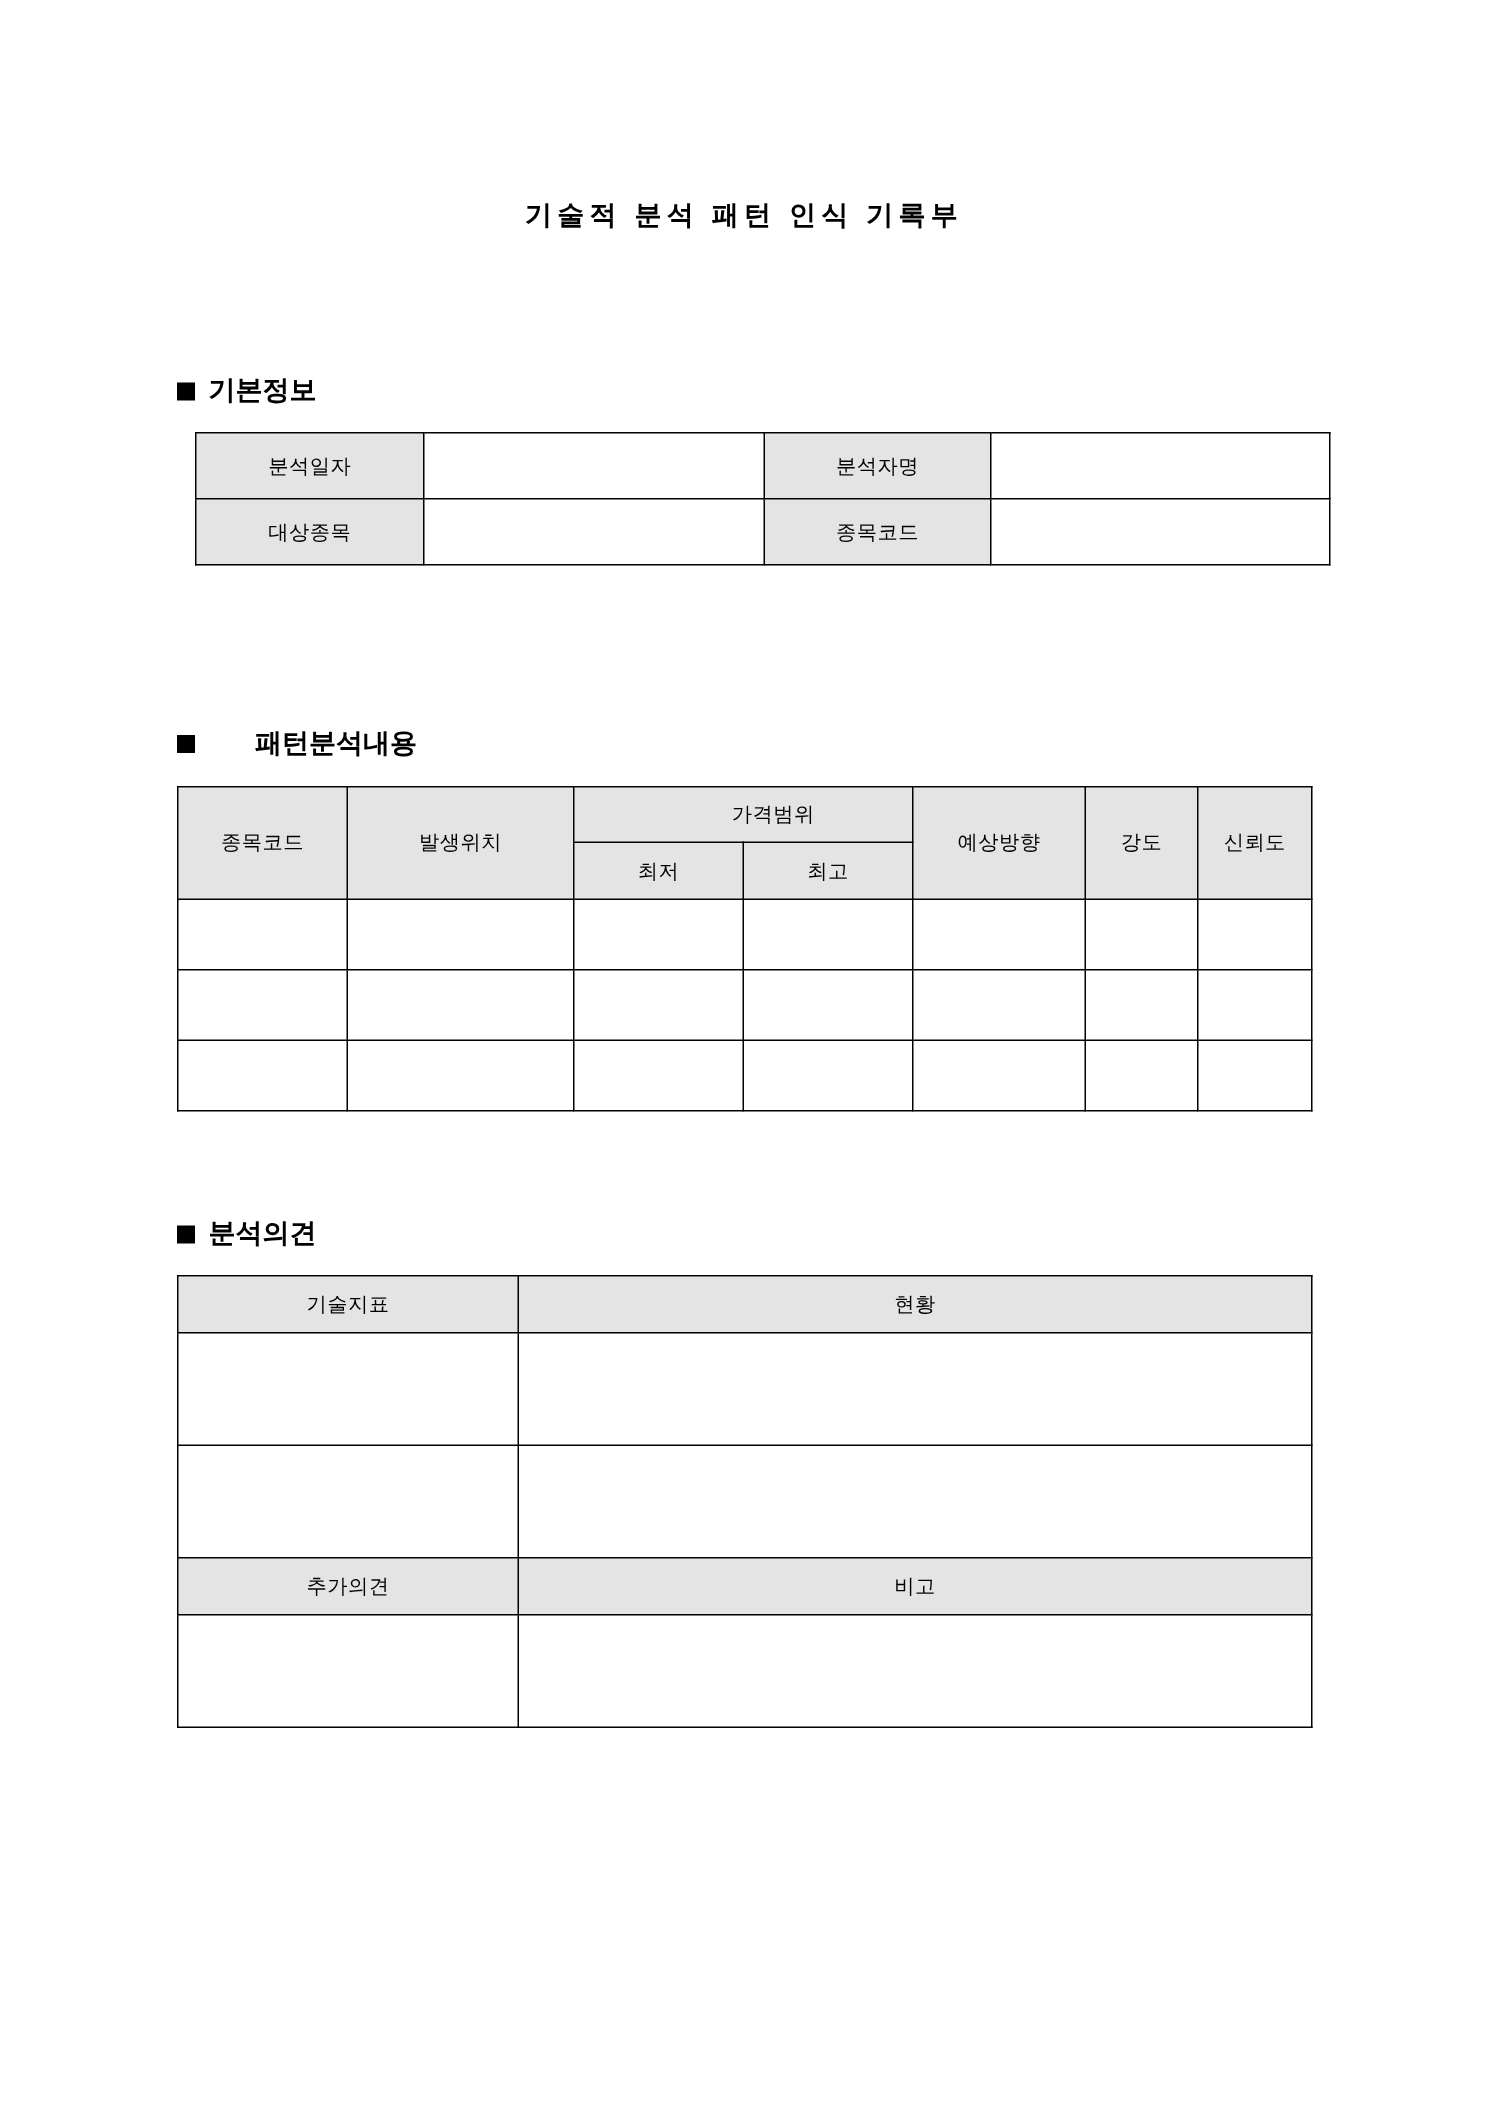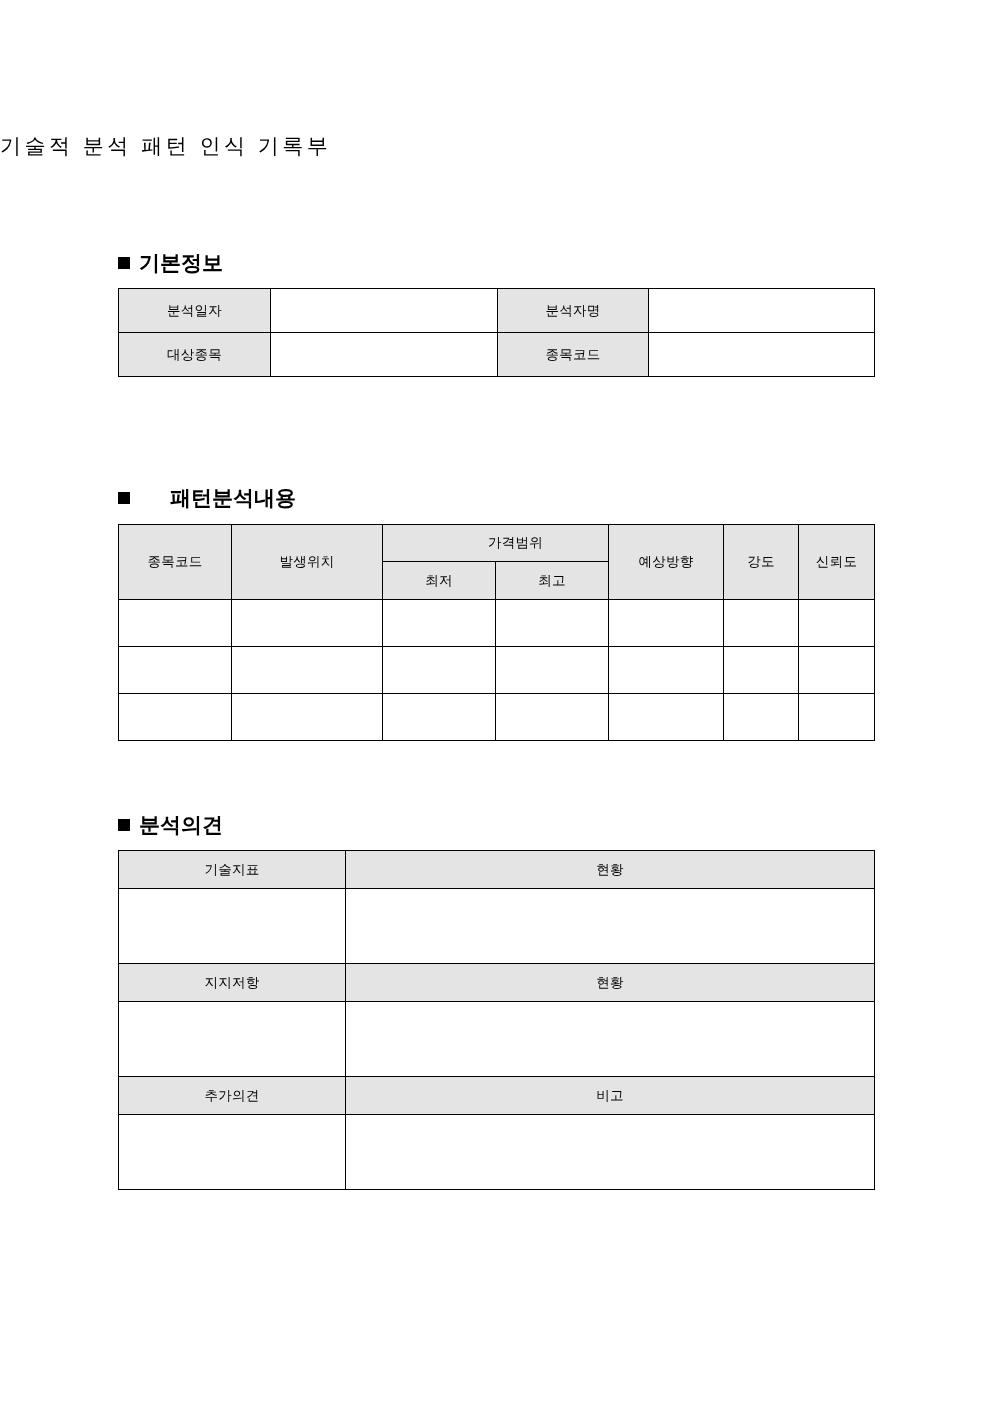--- a/index.html
+++ b/index.html
@@ -22,33 +22,33 @@
     width: 992px;
     height: 1403px;
   }
 
   
   .doc-title {
     position: absolute;
     left: 0;
     top: 133px;
     width: 992px;
-    text-align: left;
-    font-size: 21px;
-    font-weight: normal;
+    text-align: center;
+    font-size: 18px;
+    font-weight: bold;
     letter-spacing: 3.5px;
     line-height: 1.2;
     white-space: nowrap;
   }
 
   
   .section-head {
     position: absolute;
     left: 118px;
-    font-size: 21px;
+    font-size: 18px;
     font-weight: bold;
     line-height: 1.2;
     white-space: nowrap;
     display: flex;
     align-items: center;
     gap: 9px;
   }
   .bullet {
     display: inline-block;
     width: 12px;
@@ -76,21 +76,21 @@
   }
   table.form td.lbl {
     background: #e4e4e4;
     font-weight: normal;
     letter-spacing: 0.3px;
   }
   table.form td.blank { background: #ffffff; }
 
   
   #tbl-basic {
-    left: 118px;
+    left: 130px;
     top: 288px;
     width: 756px;
     padding-left: 47px;
   }
   #tbl-basic td { height: 43px; }
 
   
   #tbl-pattern {
     left: 118px;
     top: 524px;
@@ -218,24 +218,20 @@
       <tr>
         <td class="lbl op-head">기술지표</td>
         <td class="lbl op-head">현황</td>
       </tr>
       <tr>
         <td class="blank op-body"></td>
         <td class="blank op-body"></td>
       </tr>
 
       <tr>
-        <td class="lbl op-head">지지저항</td>
-        <td class="lbl op-head">현황</td>
-      </tr>
-      <tr>
         <td class="blank op-body"></td>
         <td class="blank op-body"></td>
       </tr>
 
       <tr>
         <td class="lbl op-head">추가의견</td>
         <td class="lbl op-head">비고</td>
       </tr>
       <tr>
         <td class="blank op-body"></td>

